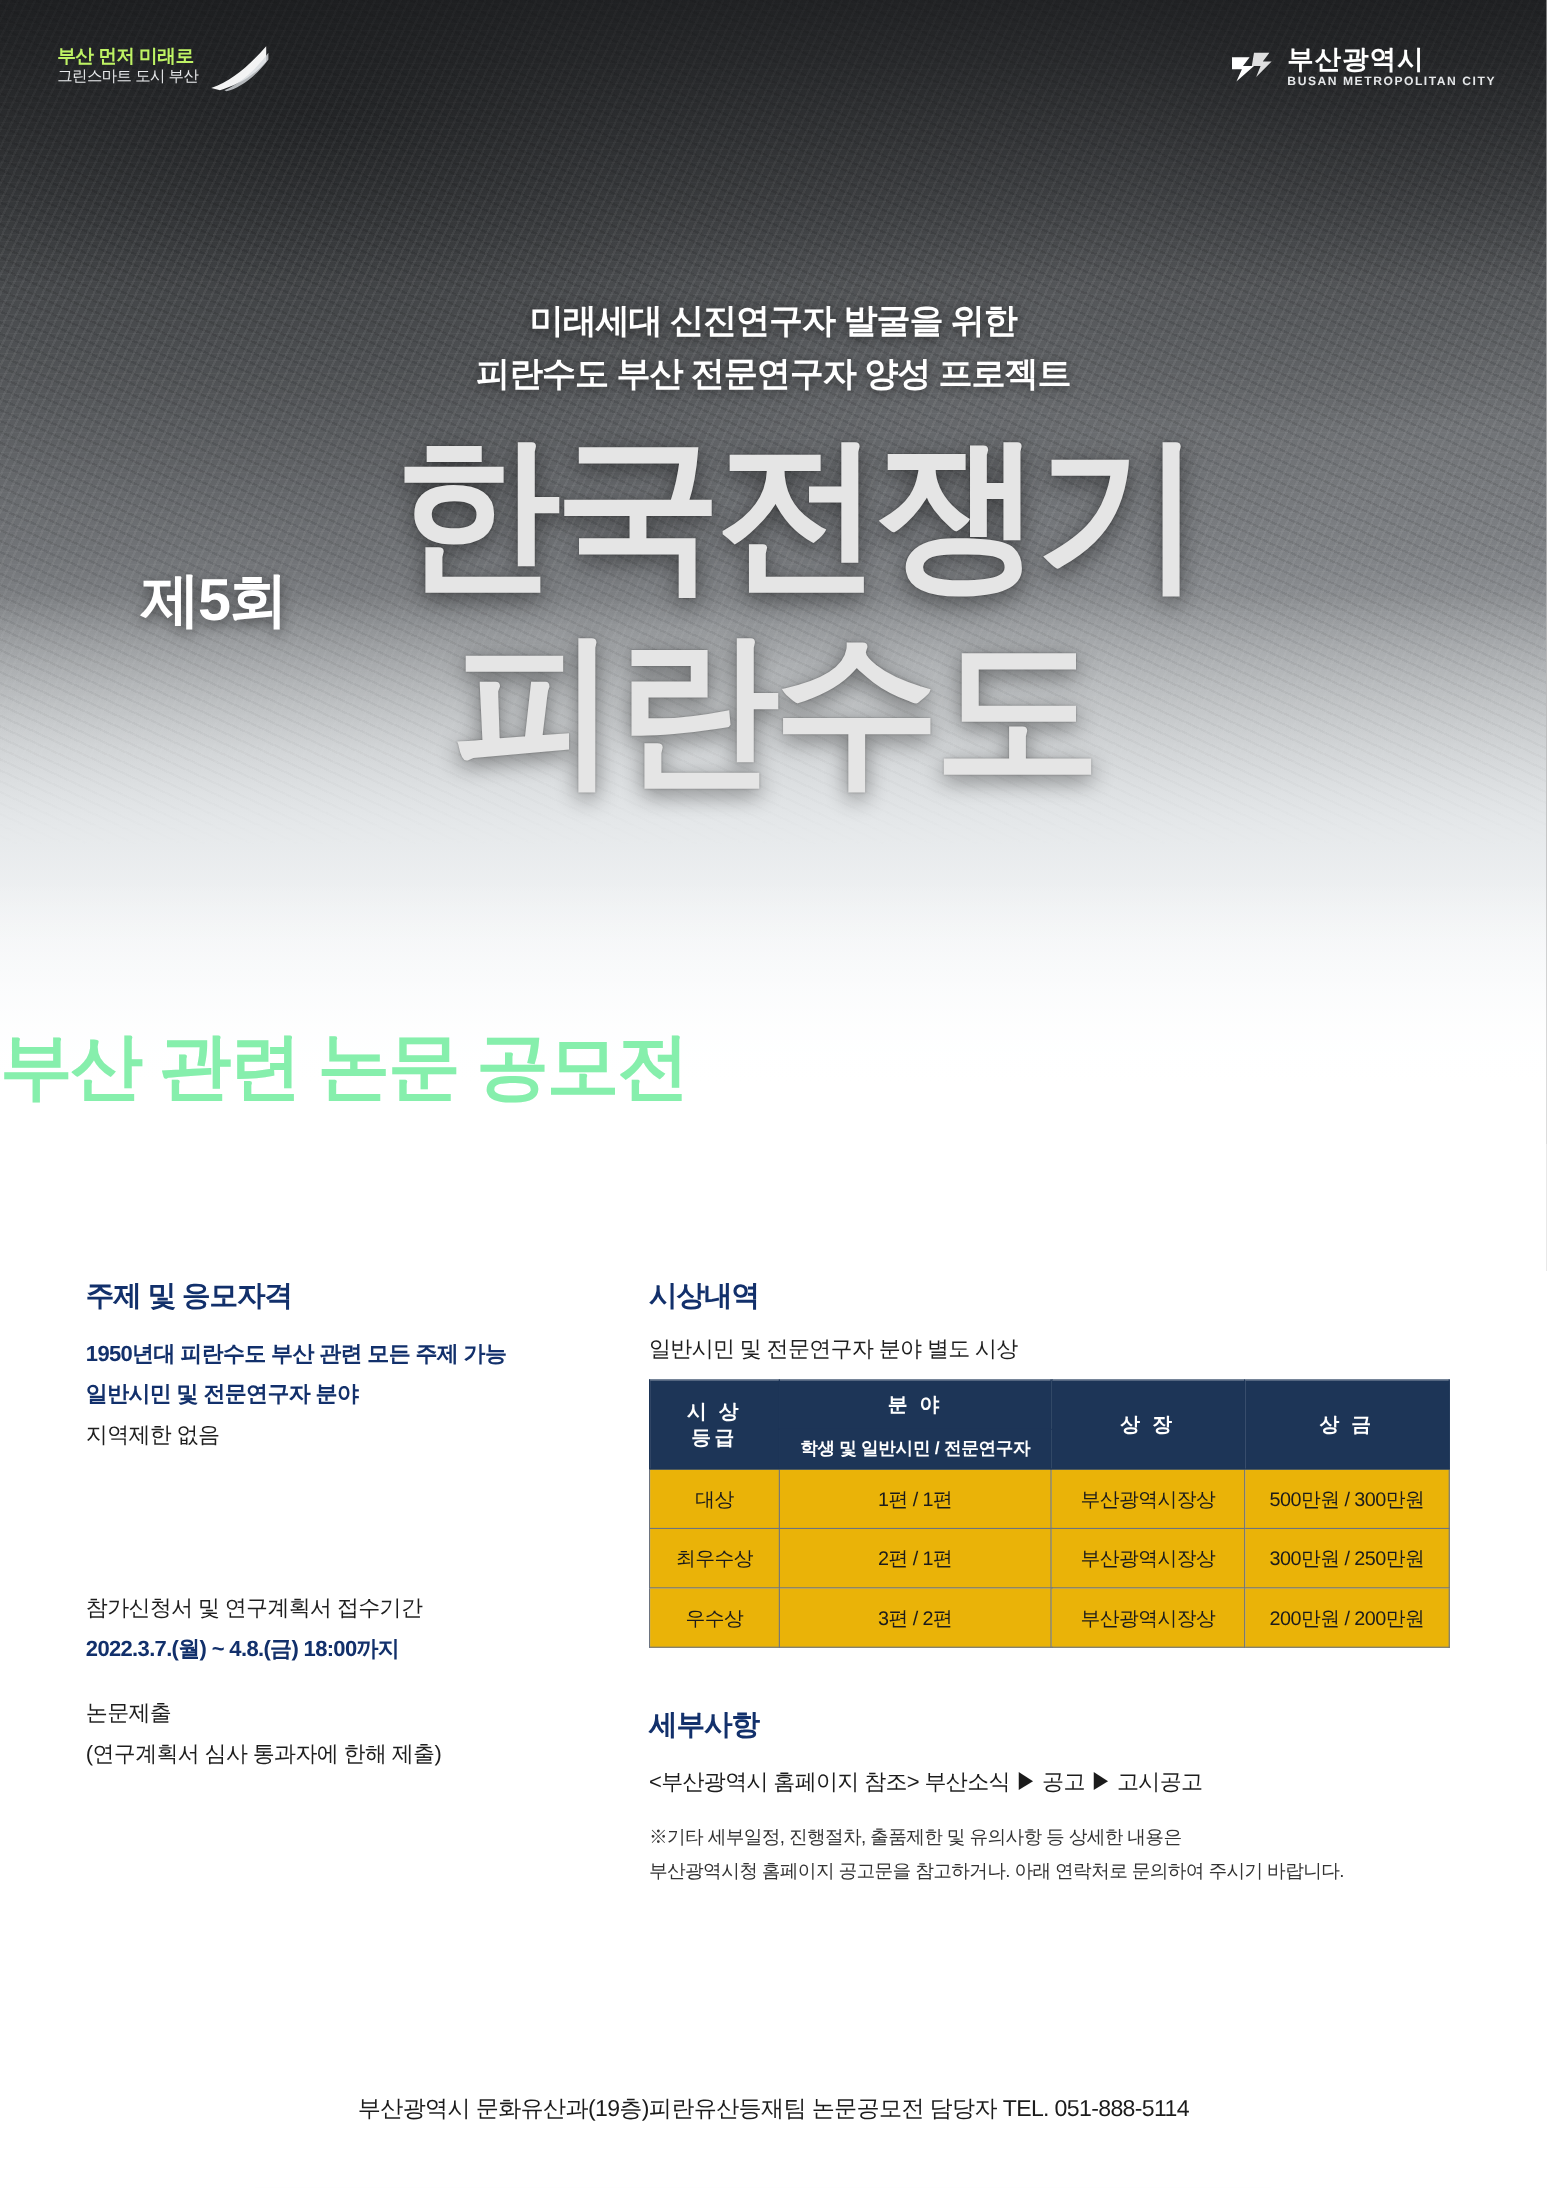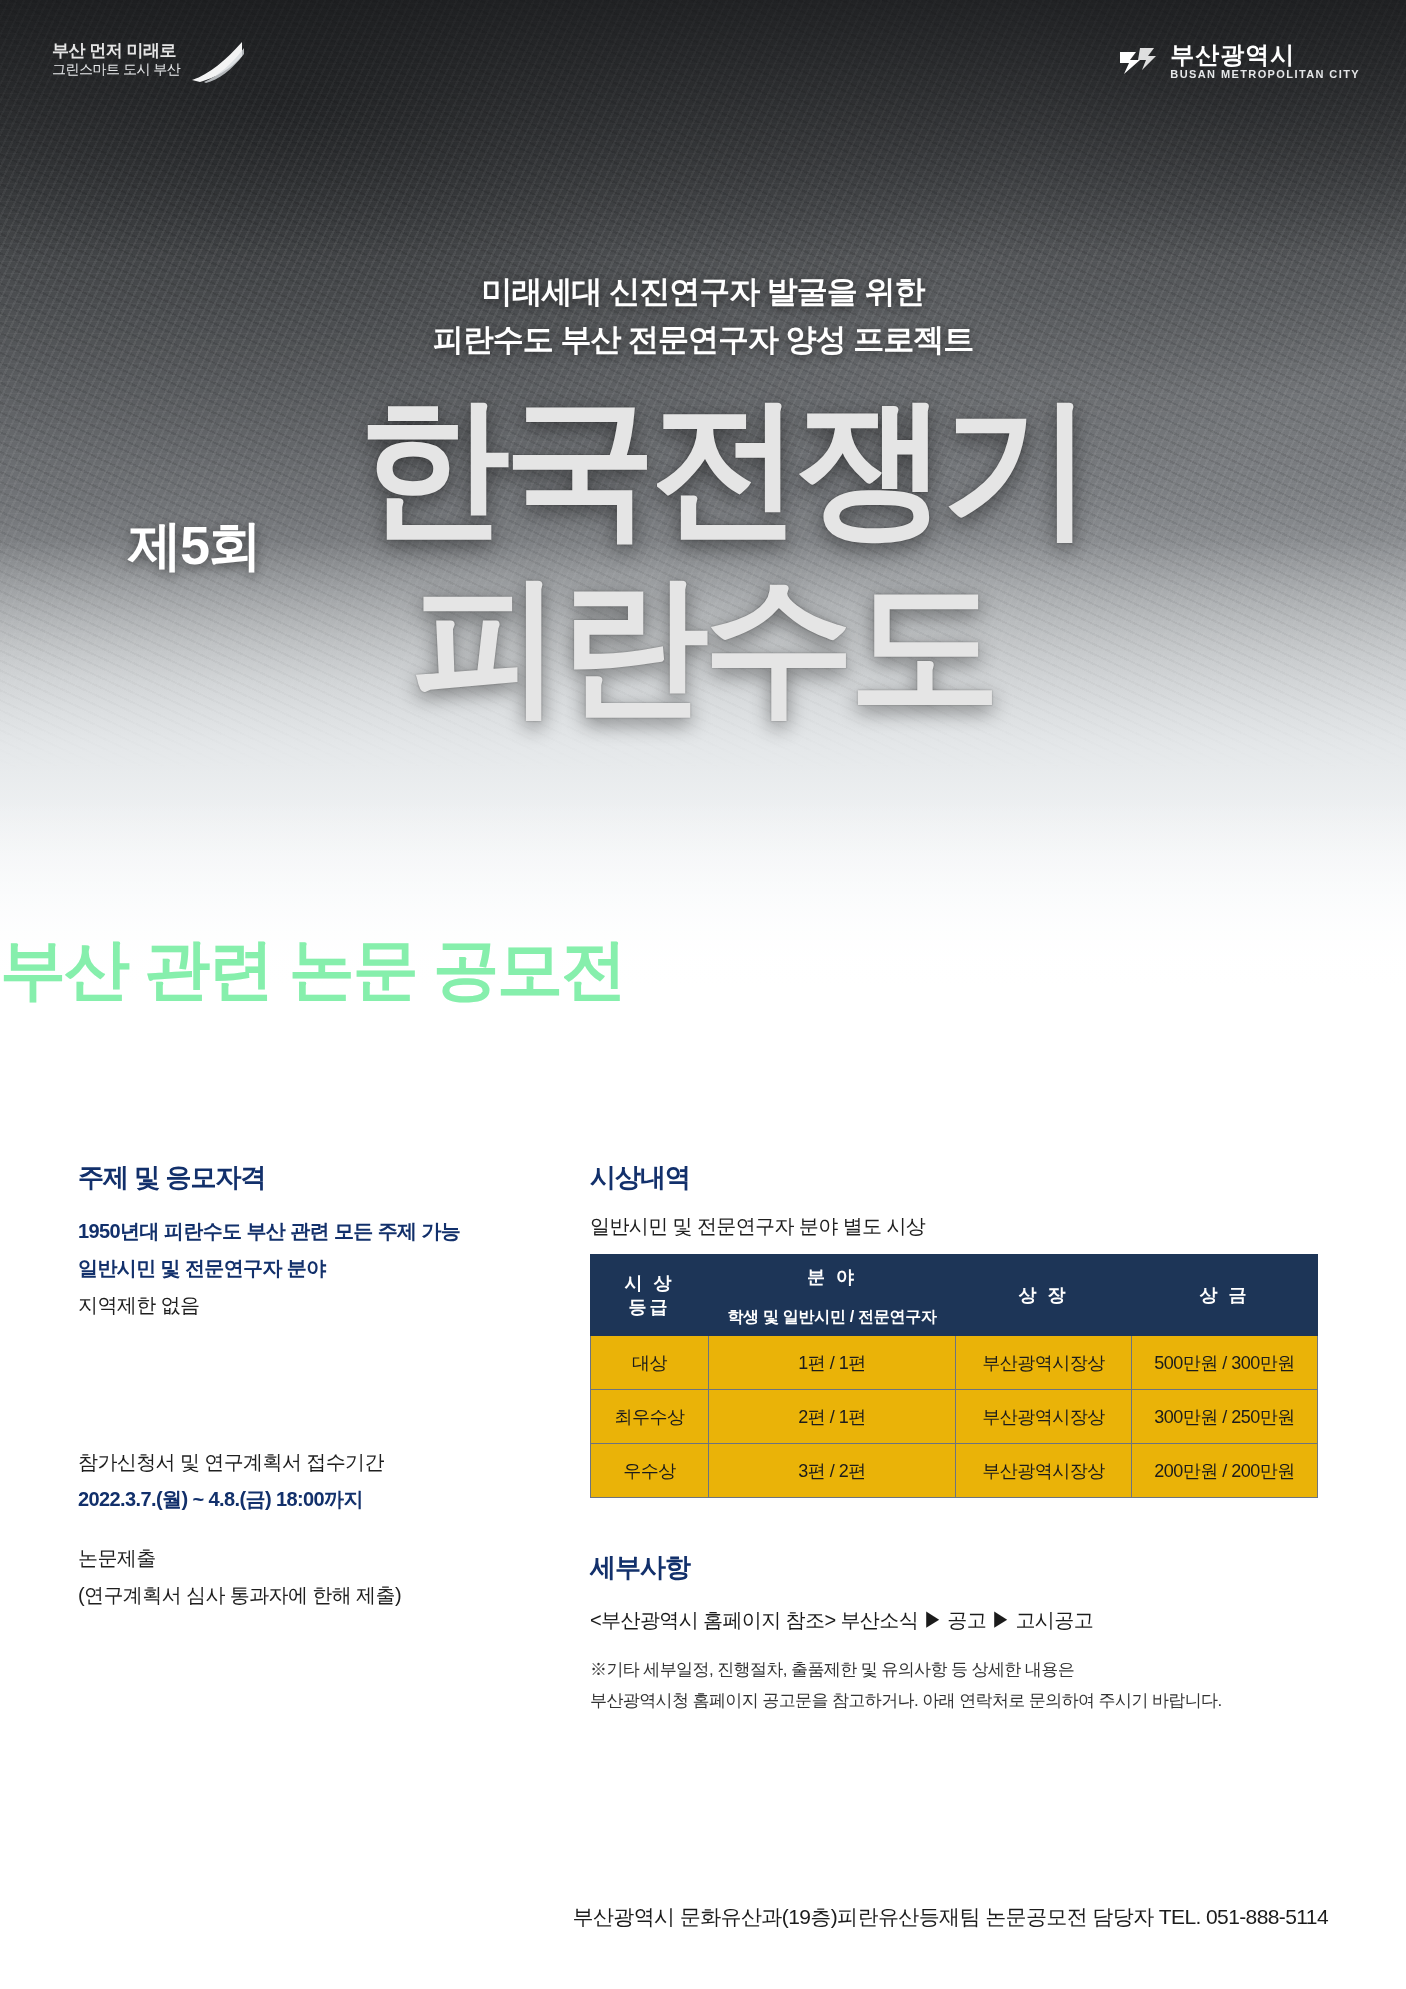--- a/index.html
+++ b/index.html
@@ -47,21 +47,21 @@
   .hero-fade-bottom {
     position:absolute; left:0; bottom:0; width:1406px; height:240px;
     background:linear-gradient(to bottom, rgba(255,255,255,0), #ffffff 78%);
   }
 
   
   .brand-left {
     position:absolute; left:52px; top:40px; display:flex; align-items:flex-start; gap:8px;
   }
   .brand-left .txt { line-height:1.25; }
-  .brand-left .l1 { font-size:17px; font-weight:700; color:#e5e5e5; letter-spacing:-0.5px; }
+  .brand-left .l1 { font-size:17px; font-weight:700; color:#bef264; letter-spacing:-0.5px; }
   .brand-left .l2 { font-size:14px; font-weight:400; color:#e8eaec; letter-spacing:-0.5px; }
   .swoosh { width:56px; height:44px; position:relative; margin-left:2px; }
 
   .brand-right {
     position:absolute; right:46px; top:40px; display:flex; align-items:center; gap:12px;
   }
   .brand-right .bi-mark { width:42px; height:42px; }
   .brand-right .txt { line-height:1.15; }
   .brand-right .l1 { font-size:24px; font-weight:700; color:#ffffff; letter-spacing:1px; }
   .brand-right .l2 { font-size:11px; font-weight:700; color:#e5e7e9; letter-spacing:1.4px; }
@@ -130,21 +130,21 @@
   table.awards tbody tr td:first-child { font-weight:400; }
 
   
   .details { margin-top:52px; }
   .details .line { font-size:20px; letter-spacing:-0.6px; line-height:1.7; }
   .details .small { font-size:17px; color:#333; line-height:1.8; letter-spacing:-0.6px; margin-top:18px; }
 
   
   .footer {
     position:absolute; left:0; bottom:58px; width:1406px;
-    display:flex; justify-content:flex-end; align-items:flex-end;
+    display:flex; justify-content:center; align-items:flex-end;
     padding:0 78px;
     font-size:21px; letter-spacing:-0.6px; color:#1b1b1b;
   }
 </style>
 </head>
 <body>
 
 <div class="hero">
   <div class="photo"></div>
   <div class="photo-tex"></div>

